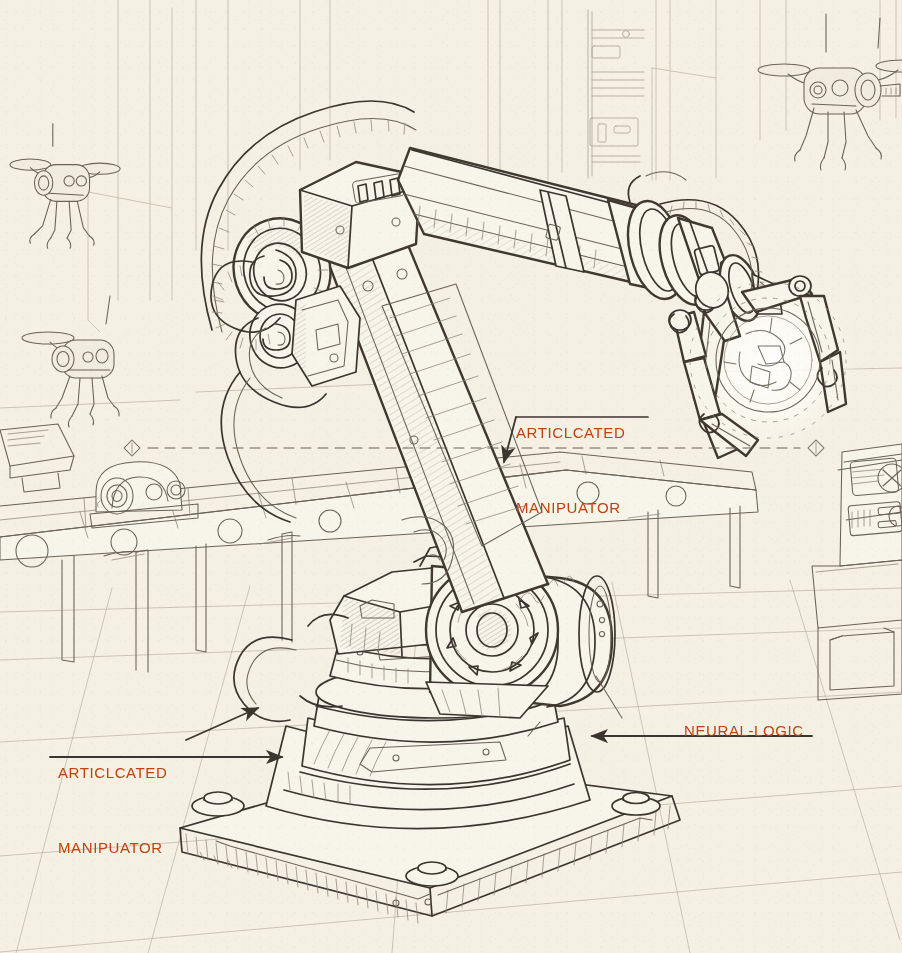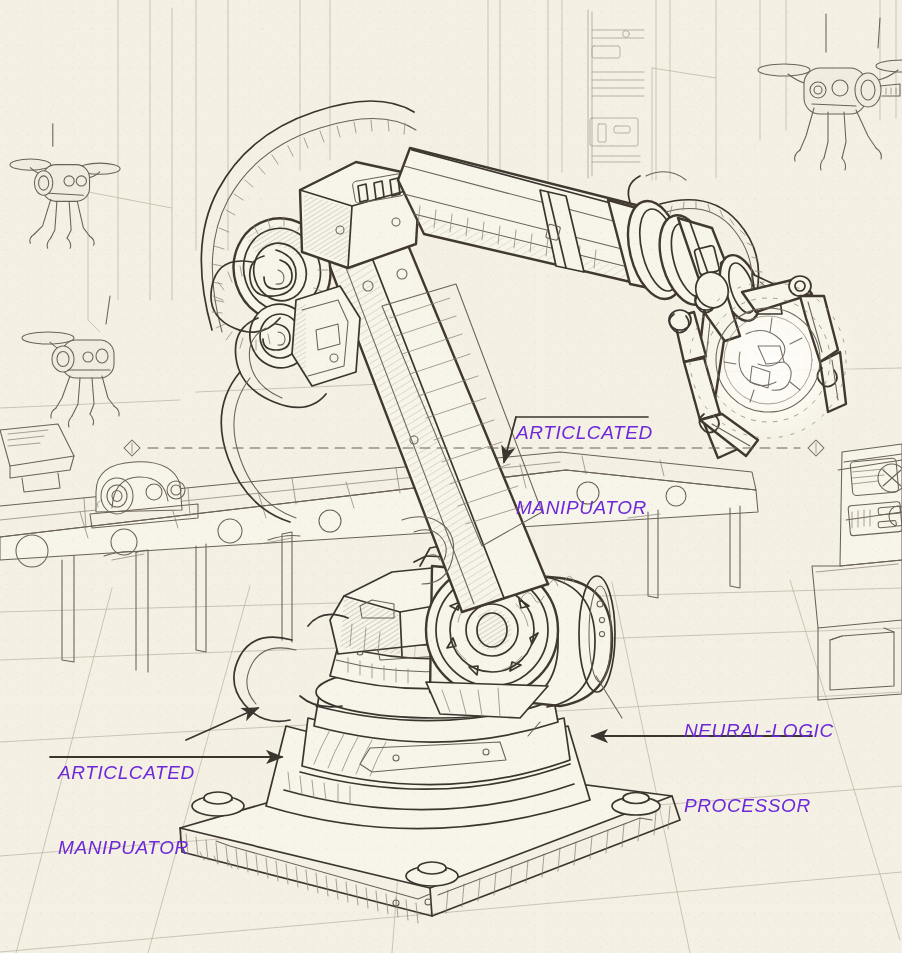--- a/index.html
+++ b/index.html
@@ -20,28 +20,27 @@
       radial-gradient(circle at 63% 14%, rgba(150,140,120,.05) 0 1px, transparent 1px),
       radial-gradient(circle at 82% 55%, rgba(150,140,120,.045) 0 1px, transparent 1px),
       radial-gradient(circle at 24% 88%, rgba(150,140,120,.05) 0 1px, transparent 1px);
     background-size:13px 13px, 17px 17px, 11px 11px, 19px 19px, 23px 23px;
     mix-blend-mode:multiply;
     opacity:.85;
   }
   #art{position:absolute;inset:0;}
   .label{
     position:absolute;
-    color:#6d28d9;
+    color:#c2410c;
     font-family:"Liberation Sans", sans-serif;
-    font-size:19px;
+    font-size:15px;
     letter-spacing:.6px;
     line-height:25px;
     white-space:pre;
     text-transform:uppercase;
-    font-style:italic;
   }
 </style>
 </head>
 <body>
 
 <div id="stage">
 
   <svg id="art" viewBox="0 0 902 953" xmlns="http://www.w3.org/2000/svg">
     <defs>
       <style>
@@ -563,16 +562,15 @@
     <div>MANIPUATOR</div>
   </div>
 
   <div class="label" style="left:58px; top:710px;">
     <div>ARTICLCATED</div>
     <div>MANIPUATOR</div>
   </div>
 
   <div class="label" style="left:684px; top:668px;">
     <div>NEURAL-LOGIC</div>
-    <div>PROCESSOR</div>
   </div>
 
 </div>
 
 </body></html>

